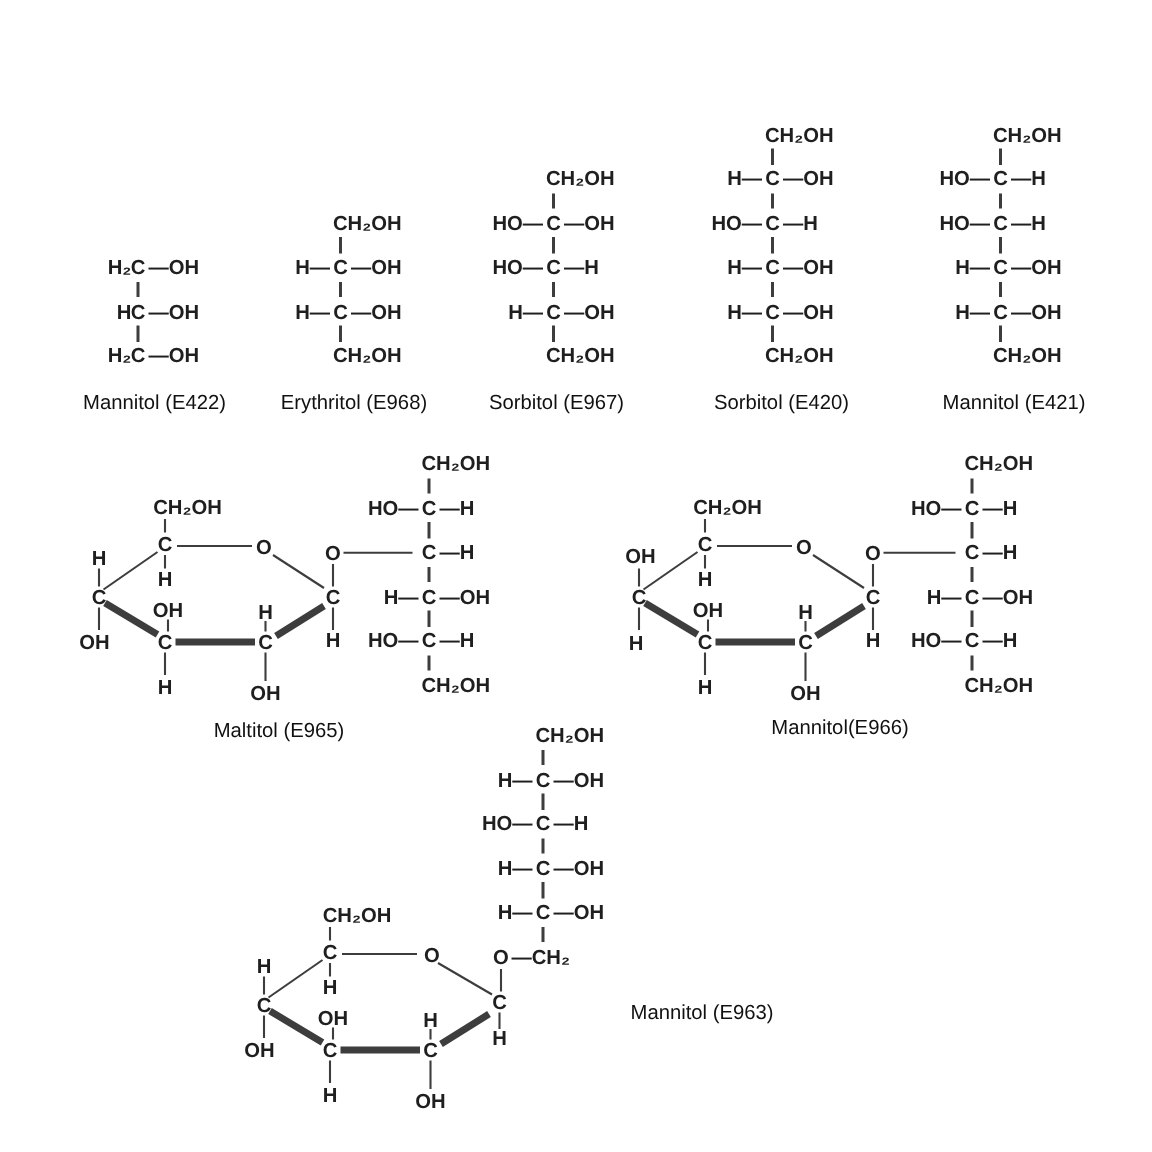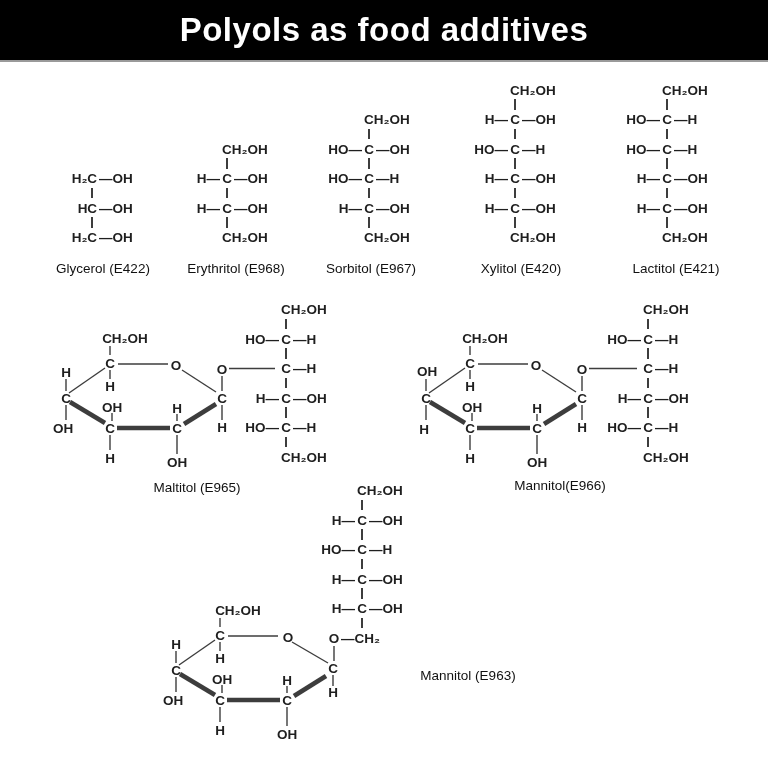--- a/index.html
+++ b/index.html
@@ -22,39 +22,36 @@
   svg.bonds{position:absolute;left:0;top:0;pointer-events:none;}
   svg.bonds line{stroke:#3d3d3d;}
   svg.bonds line.thin{stroke-width:1.4;}
   svg.bonds line.thick{stroke-width:4.6;}
 </style>
 </head>
 <body>
 
 <div id="page">
 
-  <div class="banner">
-    <span class="title">Polyols as food additives</span>
-  </div>
 
   <div class="m-block" style="left:20px;top:60px;width:170px;height:230px">
     <div class="chain">
         <span class="fa lg" style="left: 67.5px; top: 118px;">H₂</span>
         <span class="fa cc" style="left: 72px; top: 118px;">C</span>
         <span class="fa rg" style="left: 79px; top: 118px;">—OH</span>
         <div class="vtick" style="left: 71.3px; top: 127.5px; height: 10.5px;"></div>
         <span class="fa lg" style="left: 67.5px; top: 147.5px;">H</span>
         <span class="fa cc" style="left: 72px; top: 147.5px;">C</span>
         <span class="fa rg" style="left: 79px; top: 147.5px;">—OH</span>
         <div class="vtick" style="left: 71.3px; top: 157px; height: 10.5px;"></div>
         <span class="fa lg" style="left: 67.5px; top: 177px;">H₂</span>
         <span class="fa cc" style="left: 72px; top: 177px;">C</span>
         <span class="fa rg" style="left: 79px; top: 177px;">—OH</span>
       </div>
-    <span class="cap" style="left:83px;top:208px">Glycerol (E422)</span>
+    <span class="cap" style="left:83px;top:208px">Mannitol (E422)</span>
   </div>
 
   <div class="m-block" style="left:160px;top:60px;width:150px;height:230px">
     <div class="chain">
         <span class="fa term" style="left: 62px; top: 88.5px;">CH₂OH</span>
         <div class="vtick" style="left: 66.3px; top: 98px; height: 10.5px;"></div>
         <span class="fa lg" style="left: 60px; top: 118px;">H—</span>
         <span class="fa cc" style="left: 67px; top: 118px;">C</span>
         <span class="fa rg" style="left: 74px; top: 118px;">—OH</span>
         <div class="vtick" style="left: 66.3px; top: 127.5px; height: 10.5px;"></div>
@@ -103,21 +100,21 @@
         <span class="fa lg" style="left: 68px; top: 118px;">H—</span>
         <span class="fa cc" style="left: 75px; top: 118px;">C</span>
         <span class="fa rg" style="left: 82px; top: 118px;">—OH</span>
         <div class="vtick" style="left: 74.3px; top: 127.5px; height: 10.5px;"></div>
         <span class="fa lg" style="left: 68px; top: 147.5px;">H—</span>
         <span class="fa cc" style="left: 75px; top: 147.5px;">C</span>
         <span class="fa rg" style="left: 82px; top: 147.5px;">—OH</span>
         <div class="vtick" style="left: 74.3px; top: 157px; height: 10.5px;"></div>
         <span class="fa term" style="left: 70px; top: 177px;">CH₂OH</span>
       </div>
-    <span class="cap" style="left:81px;top:208px">Xylitol (E420)</span>
+    <span class="cap" style="left:81px;top:208px">Sorbitol (E420)</span>
   </div>
 
   <div class="m-block" style="left:595px;top:60px;width:170px;height:230px">
     <div class="chain">
         <span class="fa term" style="left: 67px; top: 29.5px;">CH₂OH</span>
         <div class="vtick" style="left: 71.3px; top: 39px; height: 10.5px;"></div>
         <span class="fa lg" style="left: 65px; top: 59px;">HO—</span>
         <span class="fa cc" style="left: 72px; top: 59px;">C</span>
         <span class="fa rg" style="left: 79px; top: 59px;">—H</span>
         <div class="vtick" style="left: 71.3px; top: 68.5px; height: 10.5px;"></div>
@@ -128,21 +125,21 @@
         <span class="fa lg" style="left: 65px; top: 118px;">H—</span>
         <span class="fa cc" style="left: 72px; top: 118px;">C</span>
         <span class="fa rg" style="left: 79px; top: 118px;">—OH</span>
         <div class="vtick" style="left: 71.3px; top: 127.5px; height: 10.5px;"></div>
         <span class="fa lg" style="left: 65px; top: 147.5px;">H—</span>
         <span class="fa cc" style="left: 72px; top: 147.5px;">C</span>
         <span class="fa rg" style="left: 79px; top: 147.5px;">—OH</span>
         <div class="vtick" style="left: 71.3px; top: 157px; height: 10.5px;"></div>
         <span class="fa term" style="left: 67px; top: 177px;">CH₂OH</span>
       </div>
-    <span class="cap" style="left:81px;top:208px">Lactitol (E421)</span>
+    <span class="cap" style="left:81px;top:208px">Mannitol (E421)</span>
   </div>
 
   <div class="m-block" style="left:30px;top:295px;width:330px;height:210px">
     <svg class="bonds" width="330" height="210" viewBox="0 0 330 210">
       <line class="thin" x1="39" y1="98" x2="75" y2="73"></line>
       <line class="thin" x1="88" y1="69" x2="138" y2="69"></line>
       <line class="thin" x1="152" y1="75" x2="186" y2="97"></line>
       <line class="thin" x1="192" y1="81" x2="192" y2="96"></line>
       <line class="thin" x1="199" y1="73.5" x2="245" y2="73.5"></line>
       <line class="thin" x1="80" y1="51" x2="80" y2="60"></line>
@@ -187,21 +184,21 @@
         <span class="fa lg" style="left: 249px; top: 102.5px;">H—</span>
         <span class="fa cc" style="left: 256px; top: 102.5px;">C</span>
         <span class="fa rg" style="left: 263px; top: 102.5px;">—OH</span>
         <div class="vtick" style="left: 255.3px; top: 112px; height: 10.5px;"></div>
         <span class="fa lg" style="left: 249px; top: 132px;">HO—</span>
         <span class="fa cc" style="left: 256px; top: 132px;">C</span>
         <span class="fa rg" style="left: 263px; top: 132px;">—H</span>
         <div class="vtick" style="left: 255.3px; top: 141.5px; height: 10.5px;"></div>
         <span class="fa term" style="left: 251px; top: 161.5px;">CH₂OH</span>
       </div>
-    <span class="cap" style="left:167px;top:192px">Maltitol (E965)</span>
+    <span class="cap" style="left:156px;top:192px">Maltitol (E965)</span>
   </div>
 
   <div class="m-block" style="left:390px;top:295px;width:330px;height:210px">
     <svg class="bonds" width="330" height="210" viewBox="0 0 330 210">
       <line class="thin" x1="39" y1="98" x2="75" y2="73"></line>
       <line class="thin" x1="88" y1="69" x2="138" y2="69"></line>
       <line class="thin" x1="152" y1="75" x2="186" y2="97"></line>
       <line class="thin" x1="192" y1="81" x2="192" y2="96"></line>
       <line class="thin" x1="199" y1="73.5" x2="247" y2="73.5"></line>
       <line class="thin" x1="80" y1="51" x2="80" y2="60"></line>

